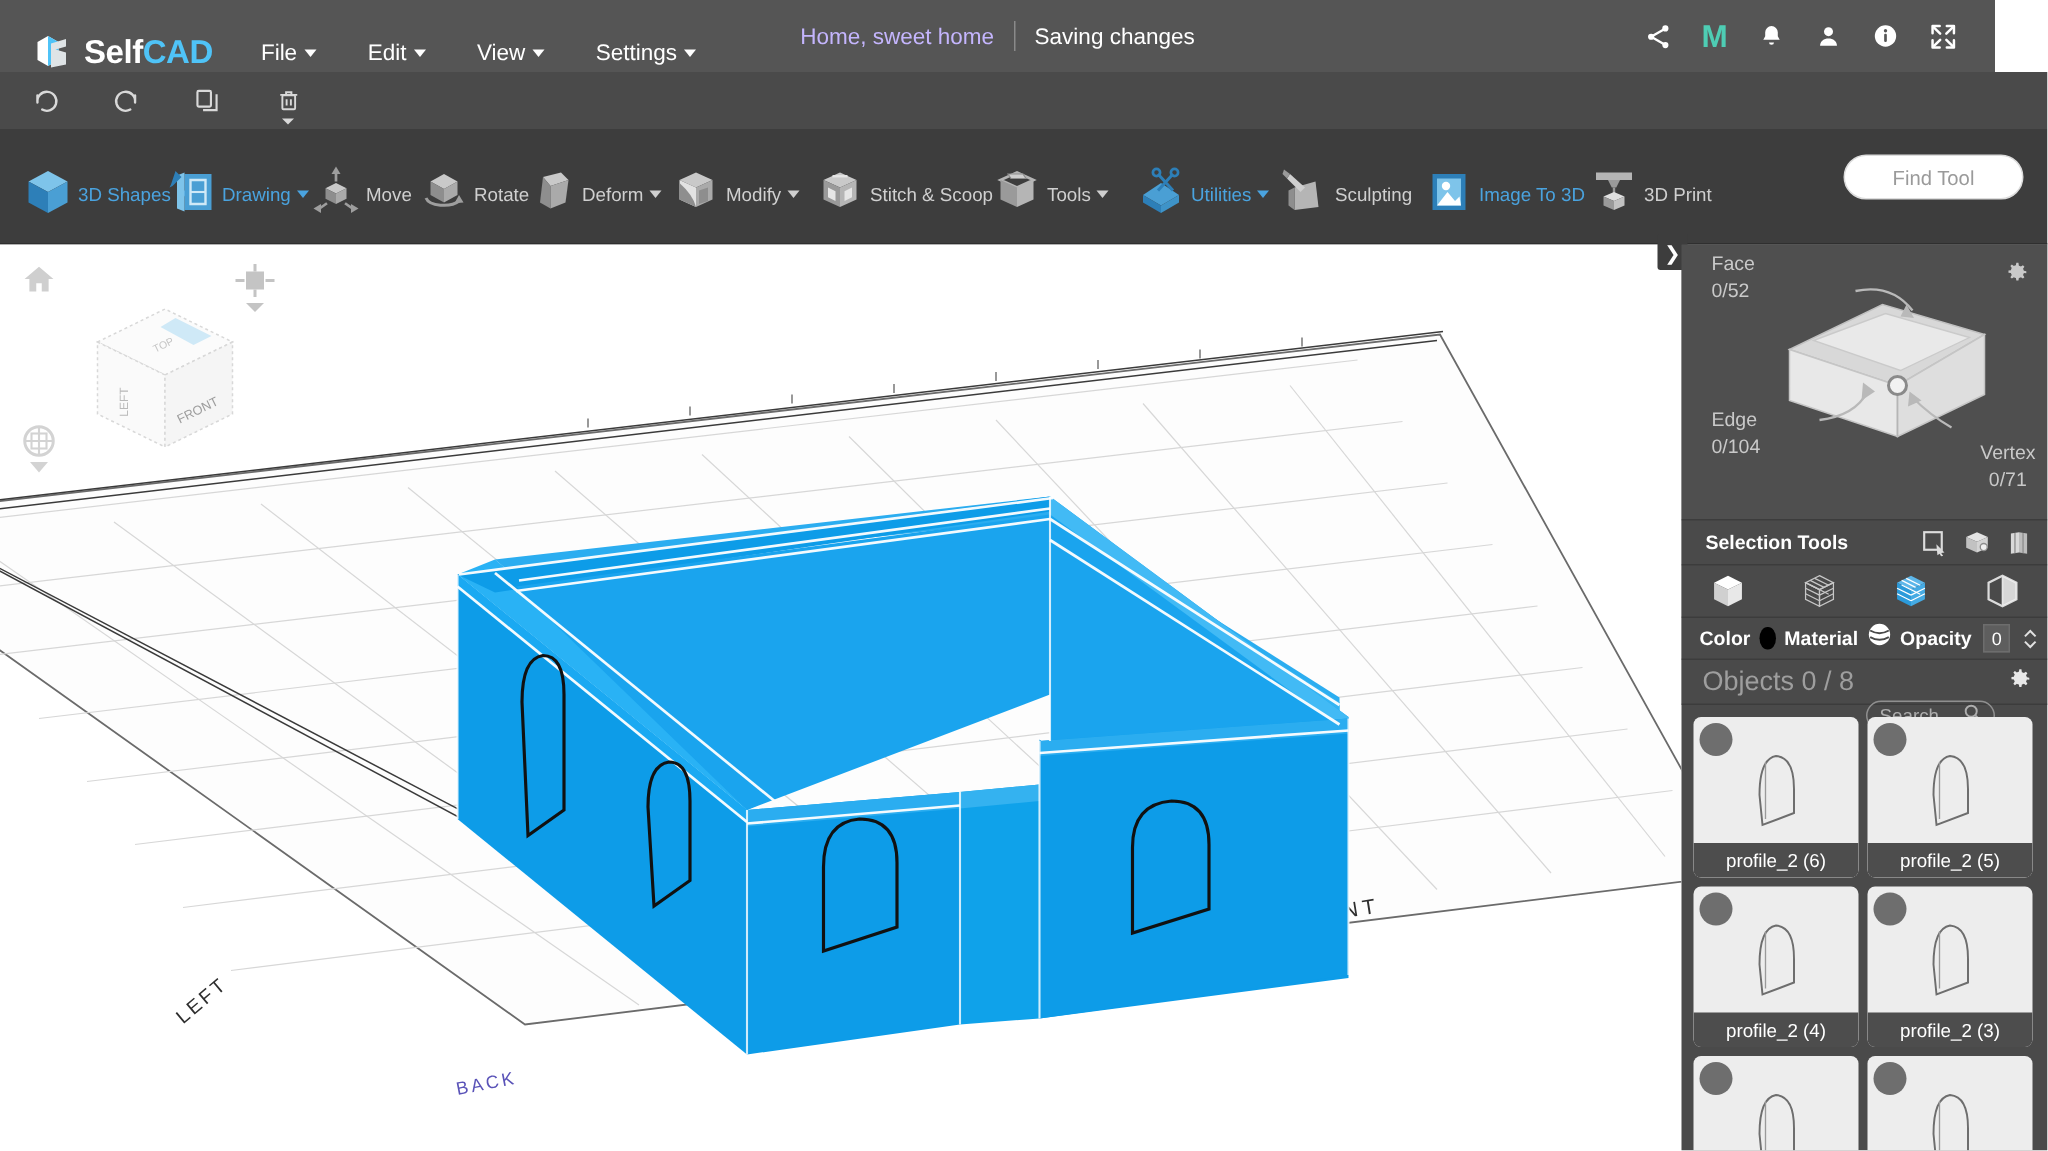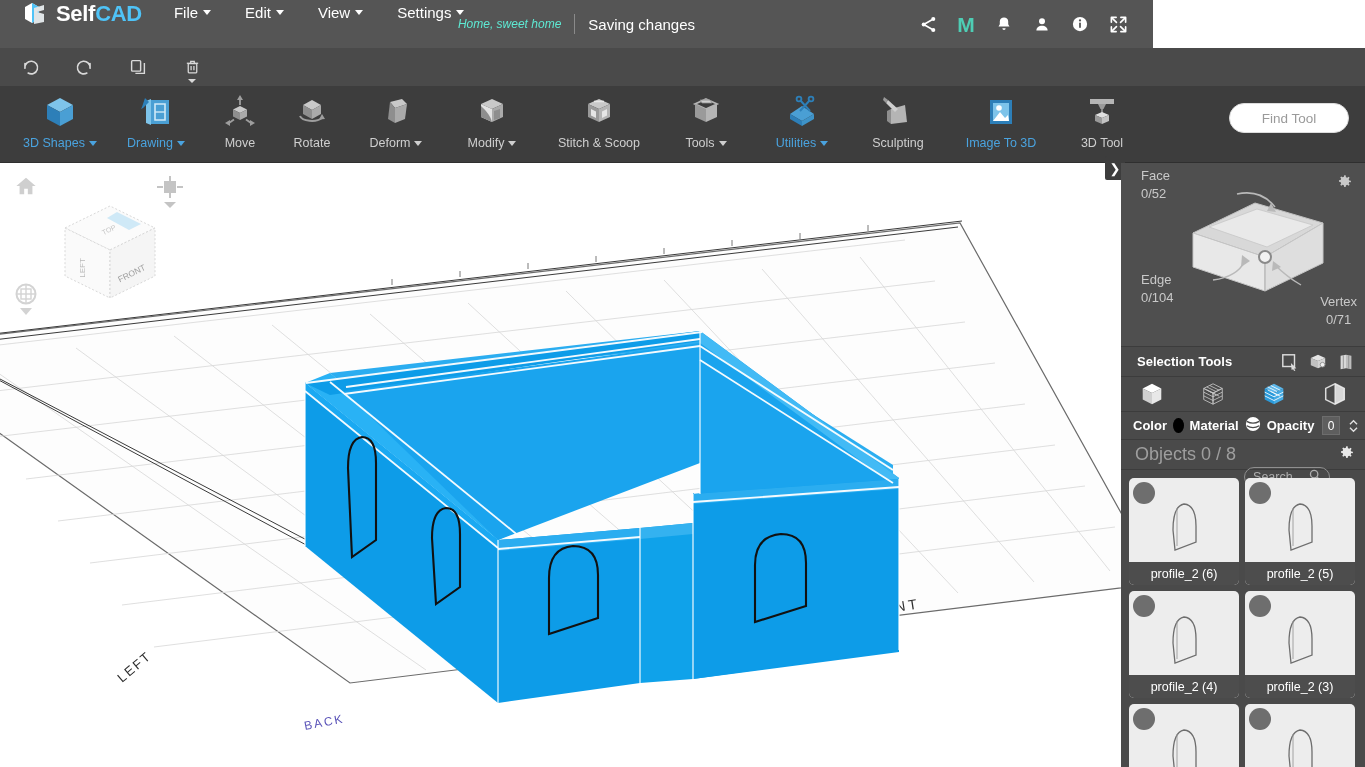--- a/index.html
+++ b/index.html
@@ -5,41 +5,41 @@
   * { box-sizing: border-box; margin:0; padding:0; }
   html, body {
     width:1365px; height:767px; overflow:hidden;
     font-family:"Liberation Sans", sans-serif;
     background:#ffffff;
   }
   #app { position:relative; width:1365px; height:767px; }
 
   
   .topbar {
-    position:absolute; left:0; top:0; width:1153px; height:48px;
-    background:#555555; display:flex; align-items:flex-start;
+    position:absolute; left:0; top:0; width:1330px; height:48px;
+    background:#555555; display:flex; align-items:flex-end;
   }
   .logo-wrap { display:flex; align-items:center; margin-left:22px; }
   .logo-mark { width:27px; height:27px; position:relative; margin-right:7px; }
   .logo-text { font-size:22px; font-weight:bold; color:#ffffff; letter-spacing:-0.3px; }
   .logo-text .cad { color:#4fc3f7; }
   .menubar { display:flex; align-items:center; margin-left:30px; gap:30px; }
   .menu-item {
     font-size:15px; color:#ffffff; cursor:pointer; position:relative;
     display:flex; align-items:center; gap:5px; padding:4px 2px;
   }
   .caret-d {
     width:0; height:0; border-left:4px solid transparent; border-right:4px solid transparent;
     border-top:5px solid currentColor; display:inline-block;
   }
   .title-center {
     position:absolute; left:0; right:0; top:0; height:48px;
     display:flex; align-items:center; justify-content:center; gap:0; pointer-events:none;
   }
-  .doc-title { font-size:12px; color:#5eead4; pointer-events:auto; cursor:pointer;font-style:italic; }
+  .doc-title { font-size:15px; color:#c4b5fd; pointer-events:auto; cursor:pointer; }
   .title-sep { width:1px; height:20px; background:#8a8a8a; margin:0 13px; }
   .save-status { font-size:15px; color:#ffffff; pointer-events:auto; }
   .top-icons {
     position:absolute; right:16px; top:0; height:48px;
     display:flex; align-items:center; gap:0;
   }
   .ticon {
     width:38px; height:48px; display:flex; align-items:center; justify-content:center;
     color:#ffffff; cursor:pointer;
   }
@@ -61,21 +61,21 @@
     border-top:4px solid #d9d9d9;
   }
 
   
   .maintool {
     position:absolute; left:0; top:86px; width:1365px; height:77px;
     background:#3d3d3d; display:flex; align-items:flex-start; padding-left:12px;
     border-bottom:1px solid #2f2f2f;
   }
   .tool {
-    width:72px; height:77px; display:flex; flex-direction:column;
+    width:72px; height:77px; display:flex; flex-direction:row;
     align-items:center; justify-content:flex-start; padding-top:6px; cursor:pointer;
   }
   .tool.wide { width:96px; }
   .tool .glyph { height:40px; display:flex; align-items:center; justify-content:center; }
   .tool .tlabel {
     font-size:12.5px; color:#cfcfcf; margin-top:4px; white-space:nowrap;
     display:flex; align-items:center; gap:4px;
   }
   .tool .tlabel.accent { color:#4aa3df; }
   .findtool {
@@ -462,21 +462,21 @@
         <svg width="40" height="40" viewBox="0 0 40 40">
           <rect x="8" y="7" width="24" height="5" fill="#b5b5b5"></rect>
           <path d="M16 12 L24 12 L21.5 17 L18.5 17 Z" fill="#9a9a9a"></path>
           <line x1="20" y1="17" x2="20" y2="21" stroke="#9a9a9a" stroke-width="1.6"></line>
           <path d="M20 20 L27 23 L20 26 L13 23 Z" fill="#e0e0e0"></path>
           <path d="M13 23 L20 26 L20 32 L13 29 Z" fill="#9a9a9a"></path>
           <path d="M27 23 L20 26 L20 32 L27 29 Z" fill="#c2c2c2"></path>
         </svg>
       </span>
       <span class="tlabel">
-        <span>3D Tool</span>
+        <span>3D Print</span>
       </span>
     </div>
   </div>
 
   <div class="findtool">
     <span>Find Tool</span>
   </div>
 
   <div class="viewport">
 

